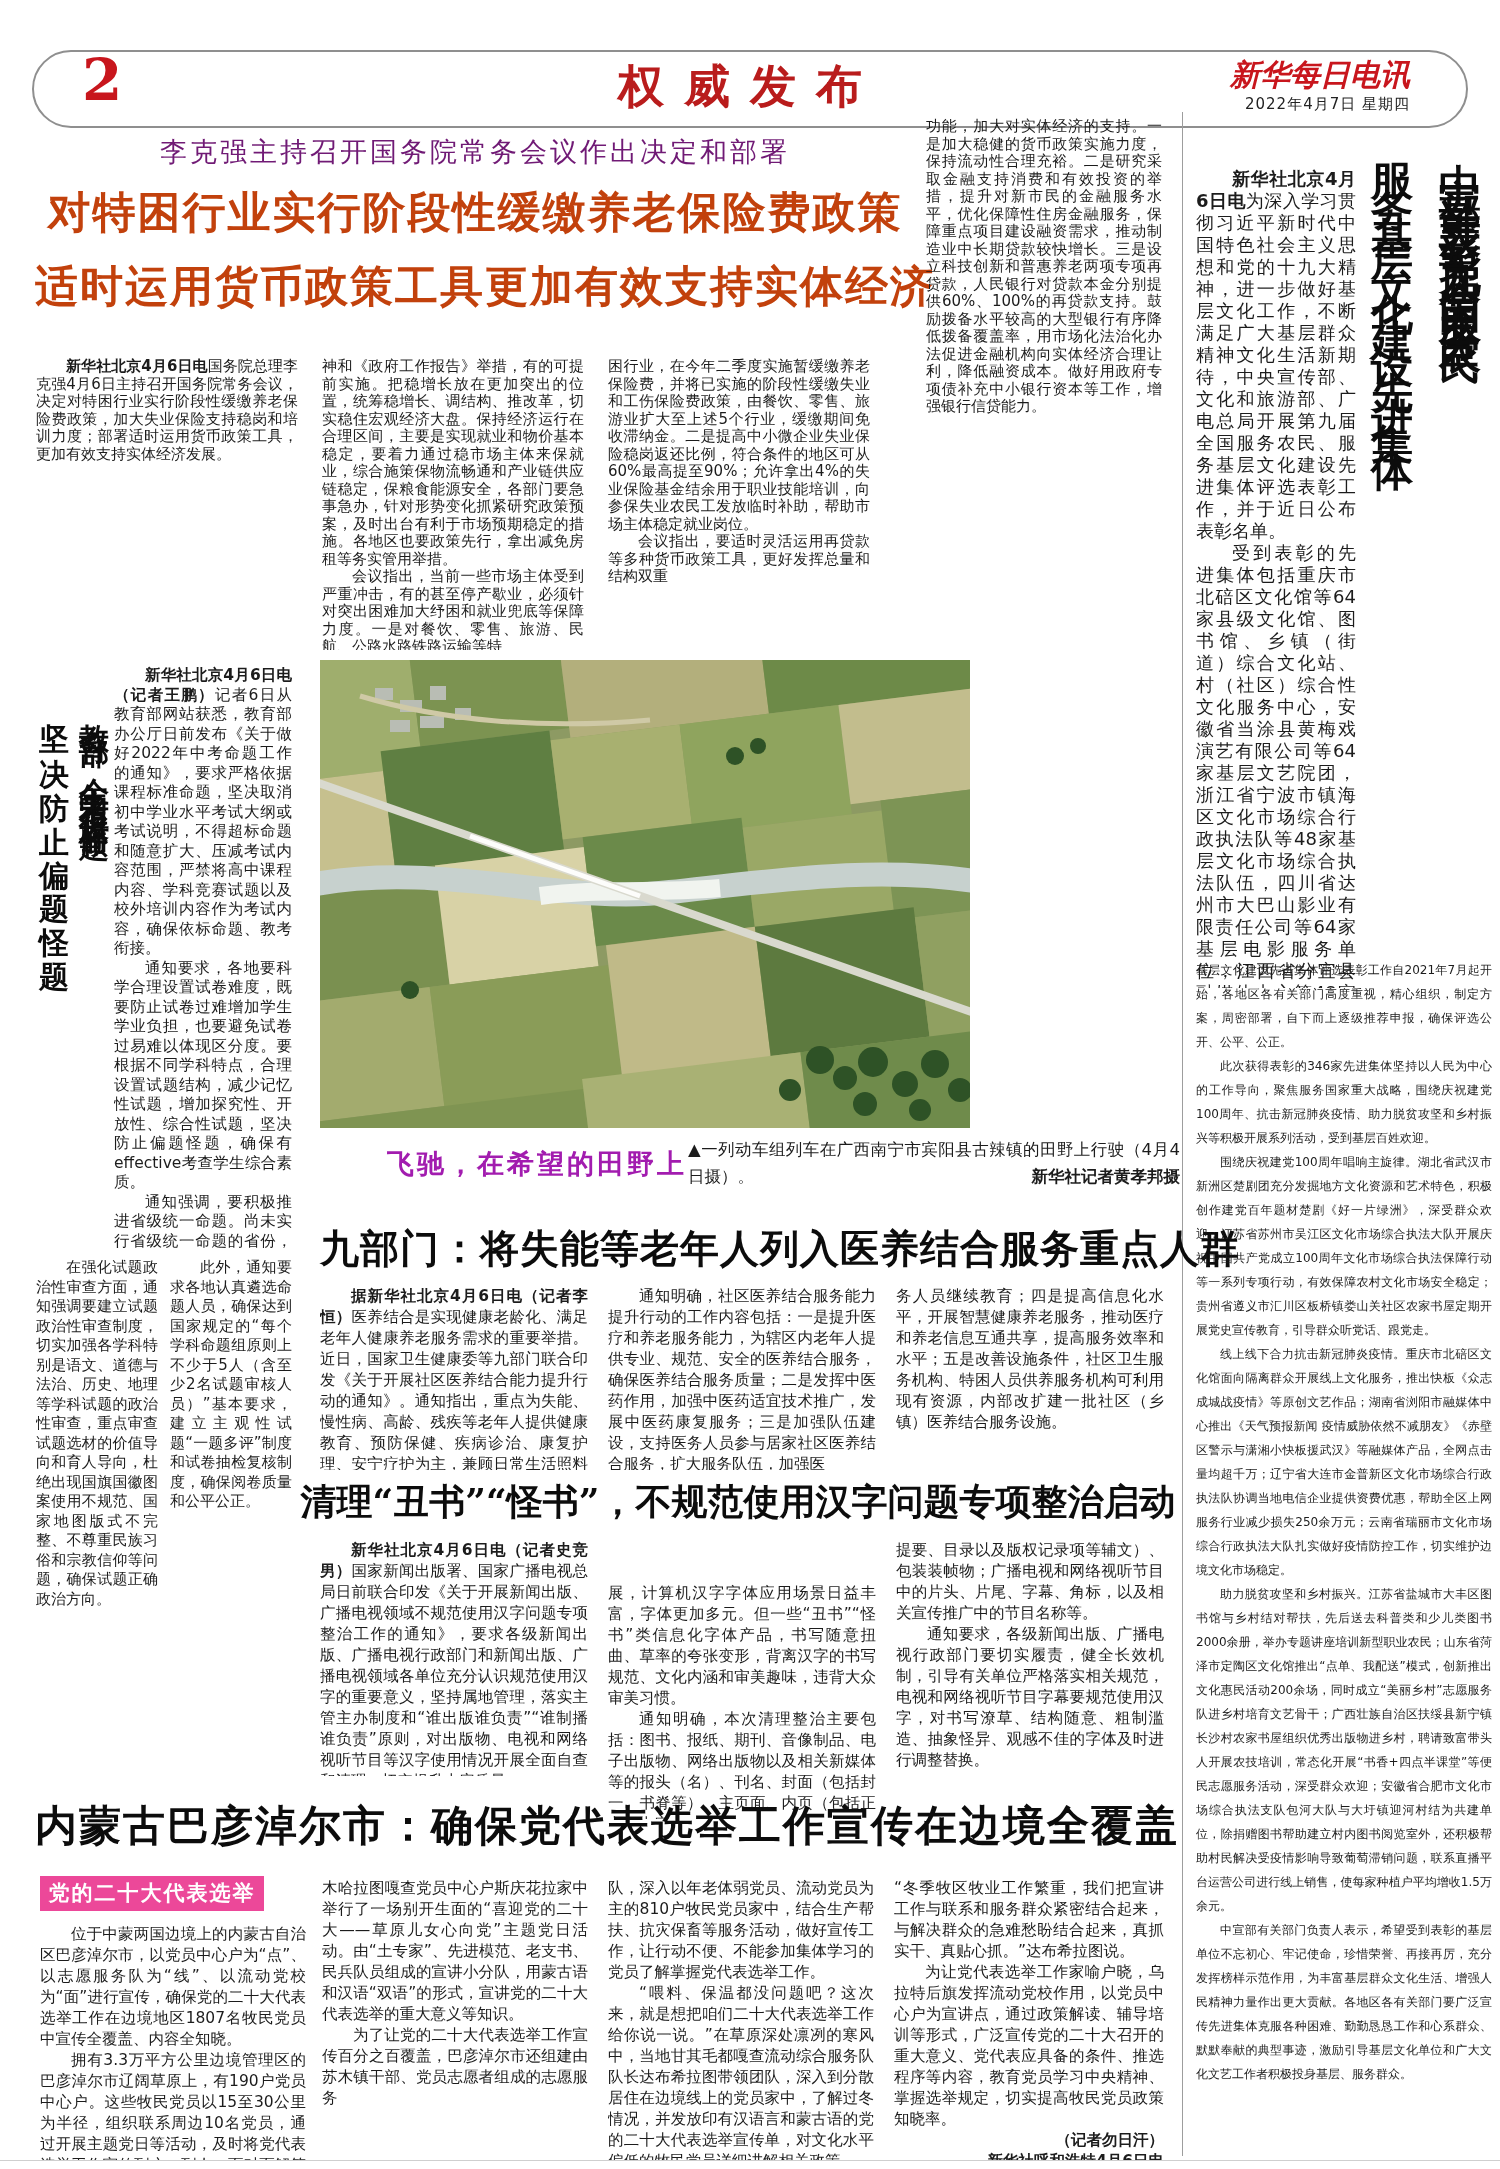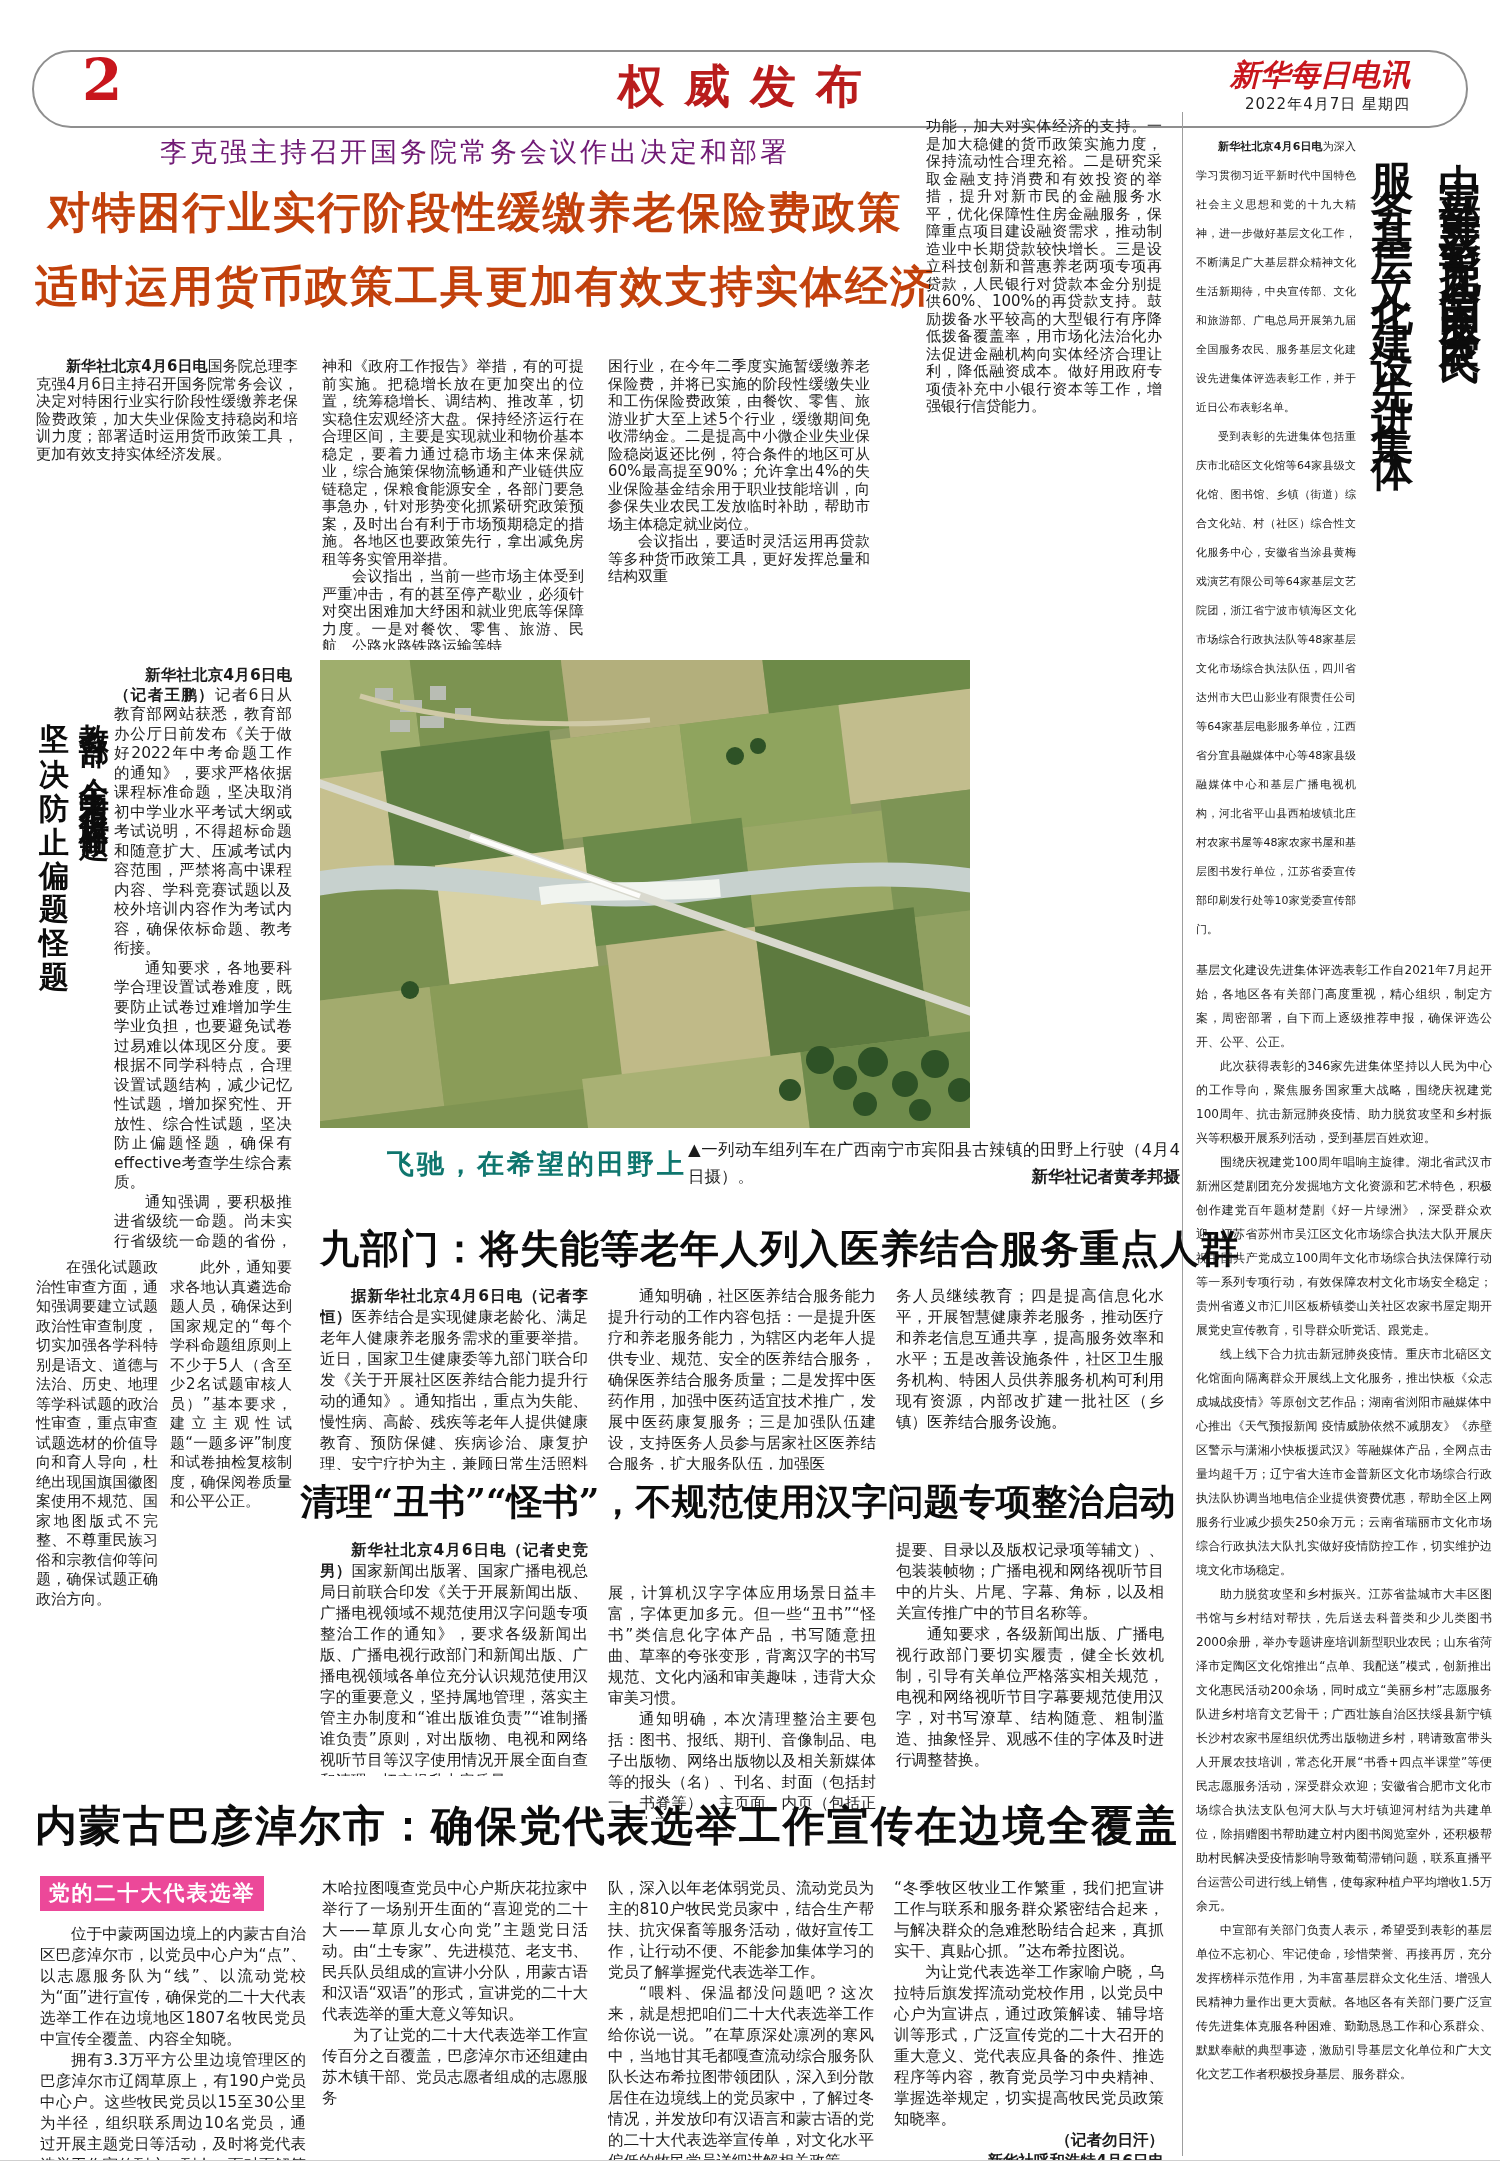--- a/index.html
+++ b/index.html
@@ -15,21 +15,21 @@
           letter-spacing:20px;white-space:nowrap;}
   .mastblock{position:absolute;right:56px;top:4px;text-align:right;}
   .mast{font-family:"DejaVu Serif",serif;font-style:italic;font-weight:900;font-size:30px;color:#c8161d;line-height:38px;}
   .issuedate{font-size:15px;color:#222;margin-top:1px;letter-spacing:1px;}
   
   .col{position:absolute;overflow:hidden;text-align:justify;}
   .col p{margin:0;text-indent:2em;}
   .col p.cont{text-indent:0;}
   .b15{font-size:15px;line-height:17.5px;}
   .b155{font-size:15.5px;line-height:21px;}
-  .b16n{font-size:11px;line-height:29px;}
+  .b16n{font-size:18px;line-height:22px;margin-top:36px;}
   .b16w{font-size:12px;line-height:24px;}
   .b-edu{font-size:15.5px;line-height:19.5px;}
   .kicker{position:absolute;left:35px;top:134px;width:880px;text-align:center;font-size:27px;
           color:#701a75;letter-spacing:3px;}
   .bigh{position:absolute;left:35px;width:880px;text-align:center;font-family:"DejaVu Serif",serif;
         font-weight:900;font-size:43px;color:#c2410c;letter-spacing:2px;white-space:nowrap;}
   .h1{top:184px;} .h2{top:258px;}
   .midh{position:absolute;text-align:center;font-family:"DejaVu Serif",serif;font-weight:900;
         color:#0c0c0c;white-space:nowrap;}
   
@@ -37,21 +37,21 @@
   .vh-edu{left:34px;top:700px;width:80px;height:552px;}
   .vh-edu .l1{font-size:30px;letter-spacing:6px;line-height:40px;}
   .vh-edu .l2{font-size:30px;letter-spacing:34px;line-height:40px;}
   .vh-award{left:1356px;top:130px;width:138px;height:826px;}
   .vh-award .l1{font-size:42px;letter-spacing:13px;line-height:68px;}
   .vh-award .l2{font-size:42px;letter-spacing:26px;line-height:68px;}
   
   .photo{position:absolute;left:320px;top:660px;width:650px;height:468px;overflow:hidden;}
   .photo svg{display:block;width:100%;height:100%;}
   .captitle{position:absolute;left:372px;top:1146px;width:330px;text-align:center;
-            font-family:"DejaVu Serif",serif;font-weight:900;font-size:27px;letter-spacing:3px;color:#0f766e;}
+            font-family:"DejaVu Serif",serif;font-weight:900;font-size:27px;letter-spacing:3px;color:#a21caf;}
   .capline{position:absolute;left:688px;top:1136px;width:492px;font-size:16.5px;line-height:27px;text-align:justify;}
   .capline b{float:right;}
   .divider-v{position:absolute;left:1182px;top:112px;width:1px;height:2044px;background:#9d9d9d;}
   .hairline{position:absolute;left:0;top:2160px;width:1500px;height:1px;background:#cfcfcf;}
   .badge{position:absolute;left:40px;top:1876px;width:224px;height:35px;background:#ec4899;color:#fff;
          font-weight:bold;font-size:21px;line-height:35px;text-align:center;letter-spacing:2px;}
   .sig{text-align:right;font-weight:bold;text-indent:0 !important;}
   .dl{font-weight:bold;}
 </style>
 </head>

